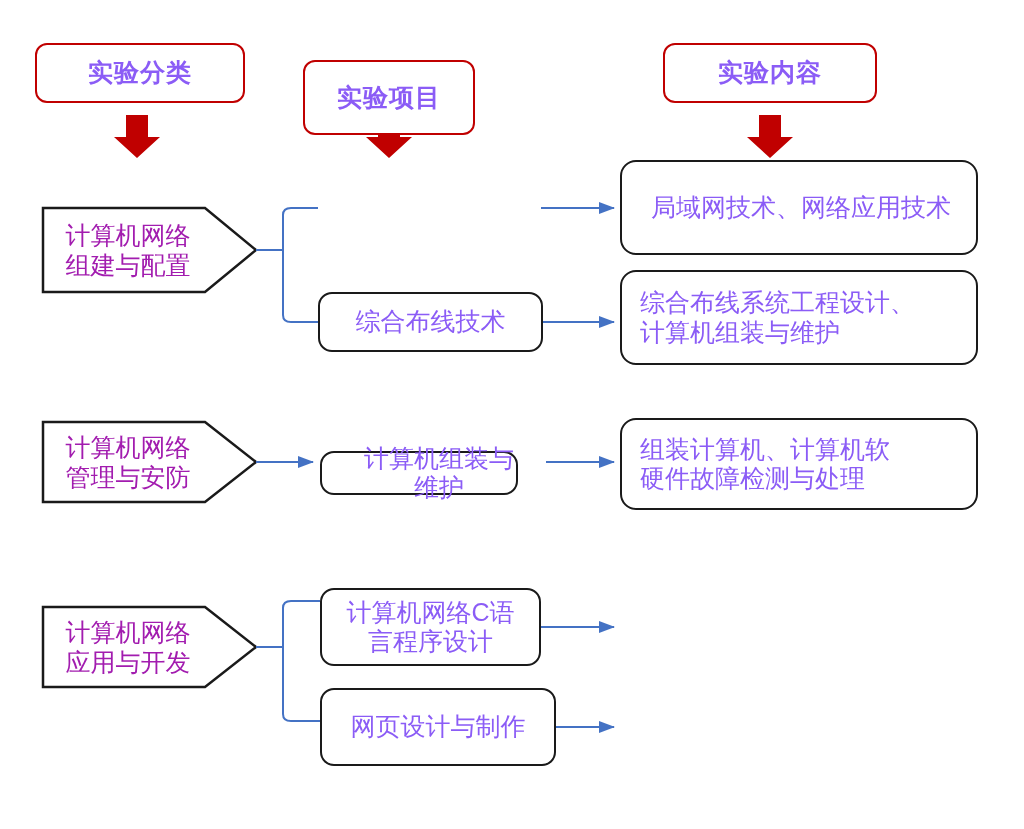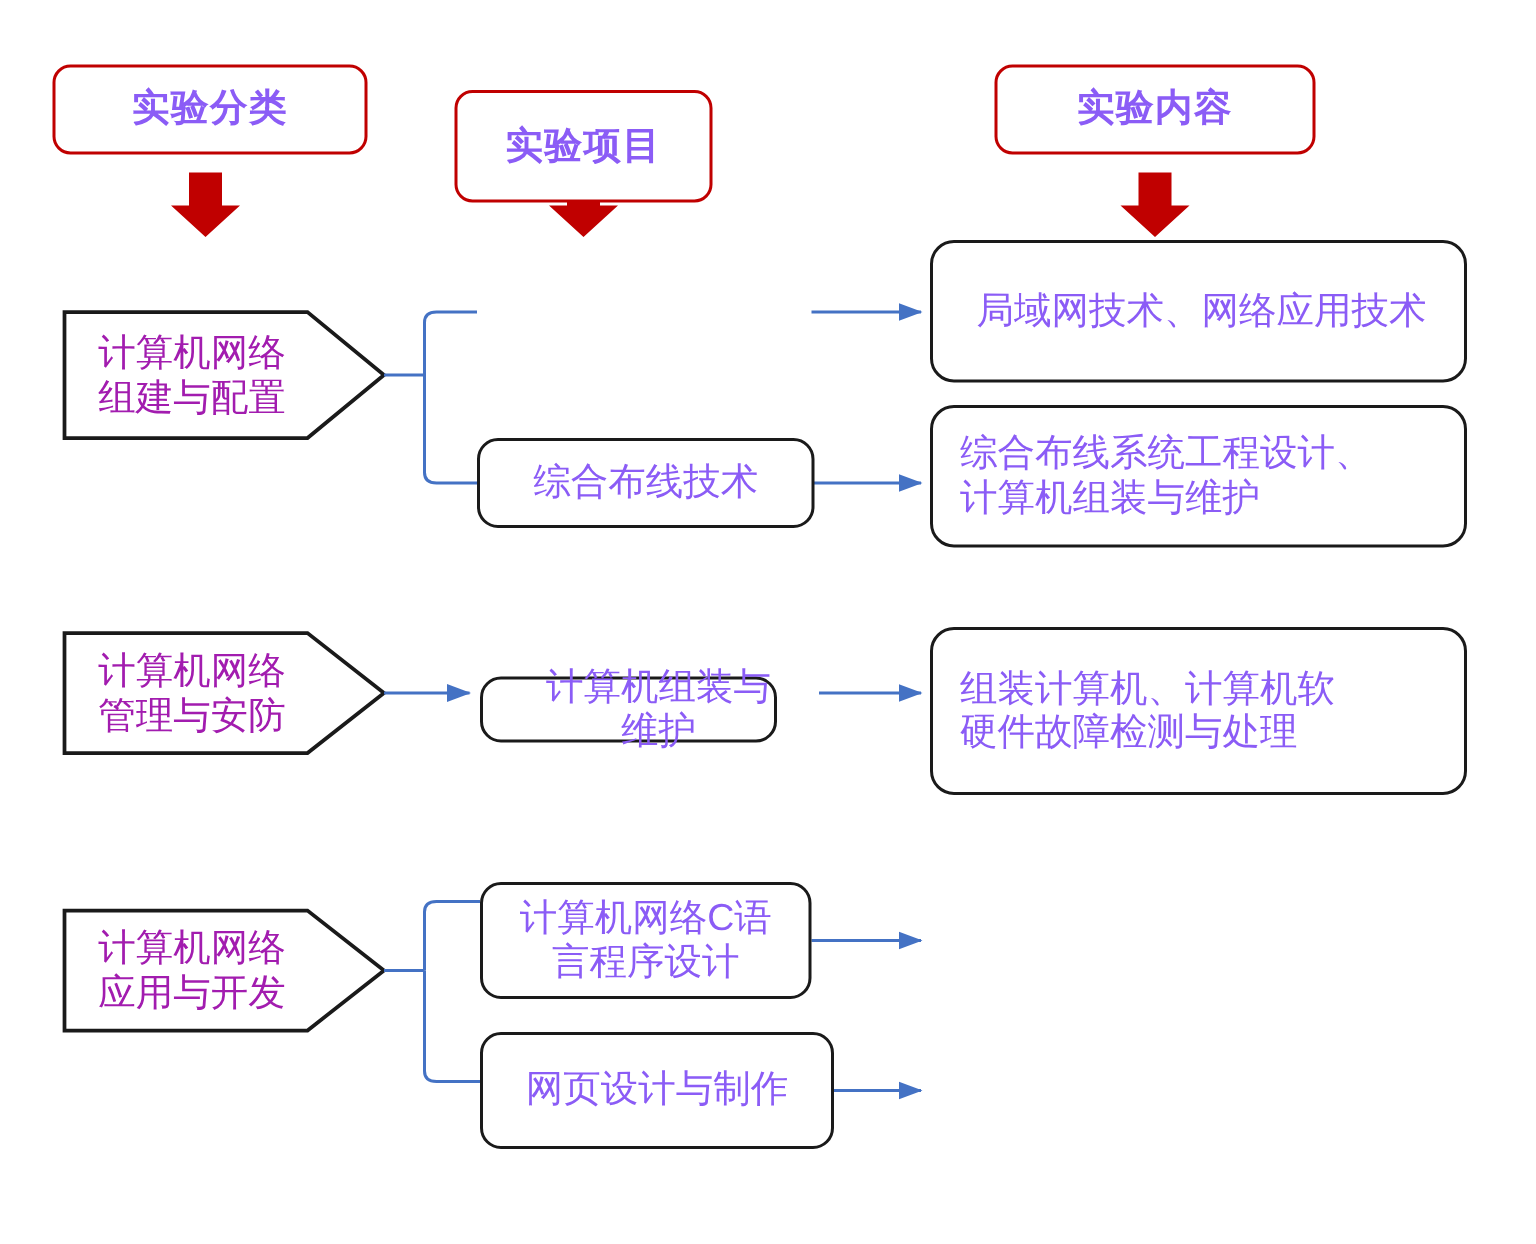--- a/index.html
+++ b/index.html
@@ -156,21 +156,21 @@
   <div class="node rr content-box centered" style="left:620px; top:160px; width:358px; height:95px;">局域网技术、网络应用技术</div>
 
   <div class="node rr content-box" style="left:620px; top:270px; width:358px; height:95px;">综合布线系统工程设计、
 计算机组装与维护</div>
 
   <div class="pentagon-label" style="left:43px; top:422px; width:170px; height:80px;">计算机网络
 管理与安防</div>
 
   <div class="node rr tight" style="left:320px; top:451px; width:198px; height:44px;padding-left:40px;">计算机组装与维护</div>
 
-  <div class="node rr content-box" style="left:620px; top:418px; width:358px; height:112px;">组装计算机、计算机软
+  <div class="node rr content-box" style="left:620px; top:418px; width:358px; height:92px;">组装计算机、计算机软
 硬件故障检测与处理</div>
 
   <div class="pentagon-label" style="left:43px; top:607px; width:170px; height:80px;">计算机网络
 应用与开发</div>
 
   <div class="node rr tight" style="left:320px; top:588px; width:221px; height:78px;">计算机网络C语
 言程序设计</div>
 
   <div class="node rr tight" style="left:320px; top:688px; width:236px; height:78px;">网页设计与制作</div>
 

